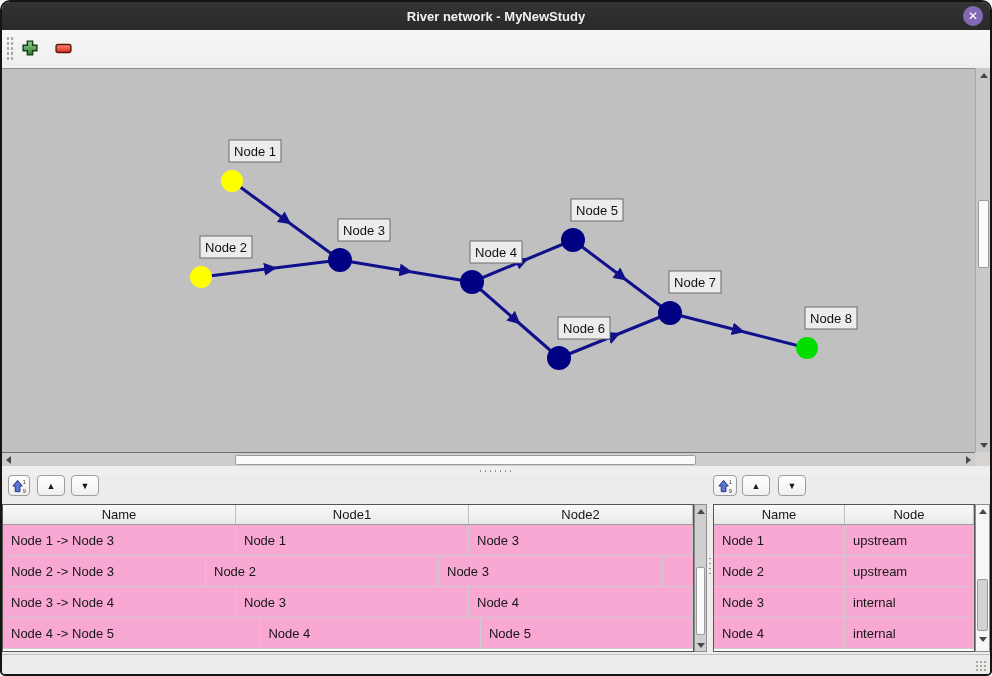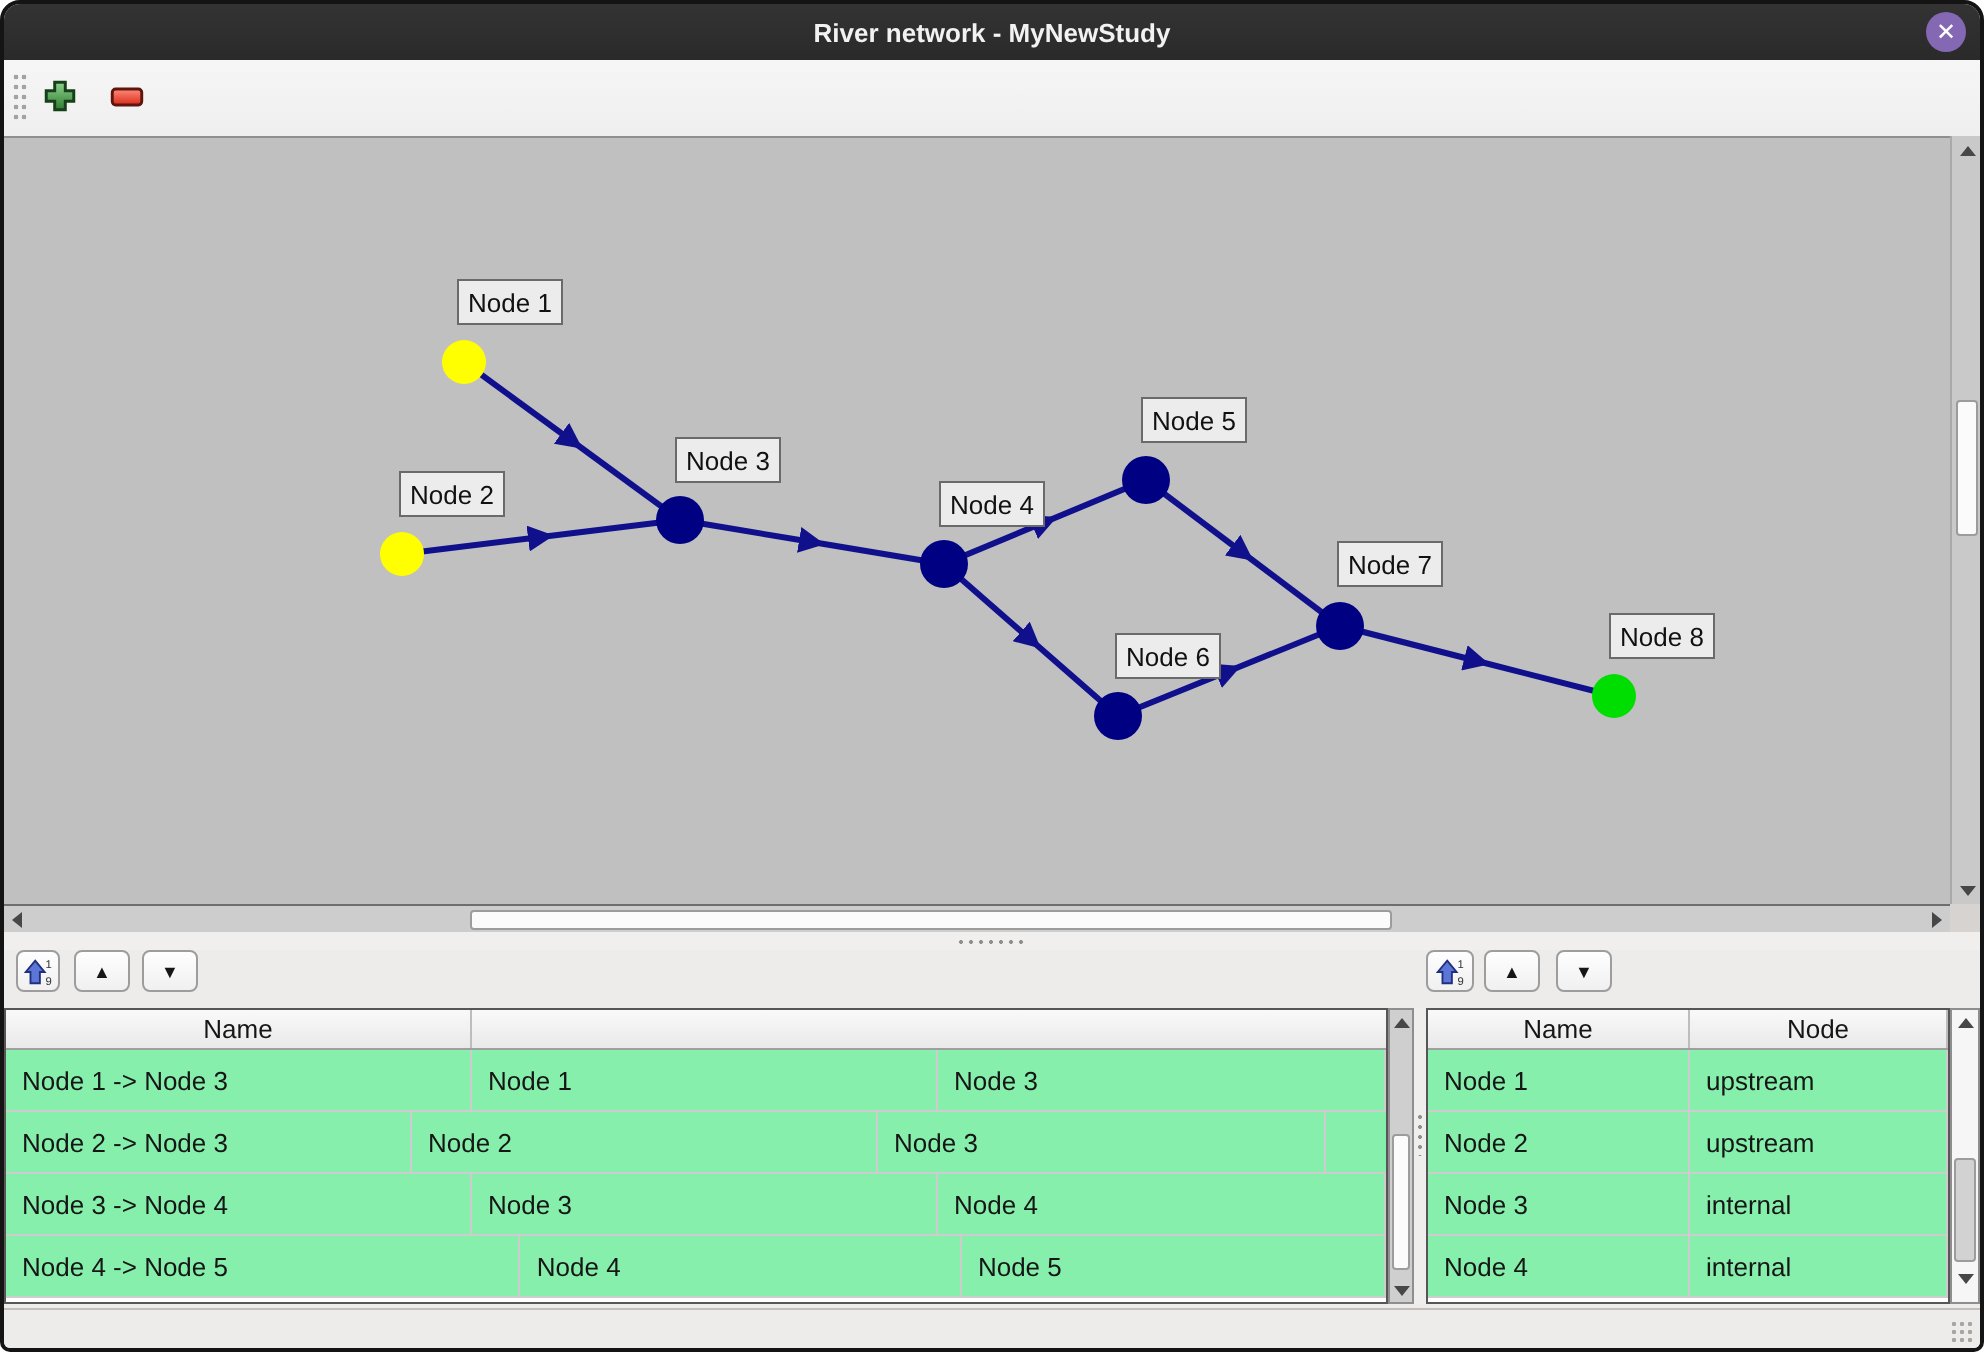--- a/index.html
+++ b/index.html
@@ -40,21 +40,21 @@
                  background-image:radial-gradient(circle,#8f8f8f 0.9px,transparent 1.1px);background-size:5px 4px;}
   .split-v{position:absolute;left:705px;top:502px;width:6px;height:148px;background:#efeeec;}
   .split-v .dots{position:absolute;left:1px;top:52px;width:4px;height:22px;
                  background-image:radial-gradient(circle,#8f8f8f 0.9px,transparent 1.1px);background-size:4px 5px;}
   
   .mini-btn{position:absolute;top:473px;height:21px;box-sizing:border-box;border:1px solid #9d9d9d;border-radius:4px;
             background:linear-gradient(#fefefe,#f0f0f0);display:flex;align-items:center;justify-content:center;
             font-size:9px;color:#161616;}
   
   .gtable{position:absolute;top:502px;height:148px;background:#fff;border:1px solid #565656;box-sizing:border-box;overflow:hidden;}
-  .trow{display:flex;height:30px;border-bottom:1px solid #cdcdcd;background:#86efac;}
+  .trow{display:flex;height:30px;border-bottom:1px solid #cdcdcd;background:#f9a8d4;}
   .trow.thead{height:19px;background:linear-gradient(#f9f9f9,#e9e9e9);border-bottom:1px solid #9f9f9f;}
   .tcell{box-sizing:border-box;border-right:1px solid #cdcdcd;font-size:13px;color:#161616;
          display:flex;align-items:center;padding-left:8px;white-space:nowrap;overflow:hidden;}
   .tcell.th{justify-content:center;padding-left:0;border-right:1px solid #bdbdbd;}
   .table-sb{position:absolute;top:502px;width:13px;height:148px;box-sizing:border-box;border:1px solid #8e8e8e;background:#cfcfcf;}
   
   .statusbar{position:absolute;left:0;top:652px;width:988px;height:20px;background:#eeeceb;border-top:1px solid #c2beba;}
   .grip{position:absolute;right:2px;bottom:2px;width:13px;height:13px;
         background-image:radial-gradient(circle,#a8a49f 1px,transparent 1.2px);background-size:4px 4px;}
 </style>
@@ -203,20 +203,22 @@
   <div class="mini-btn" style="left:740px;width:28px;">
     <span>▲</span>
   </div>
   <div class="mini-btn" style="left:776px;width:28px;">
     <span>▼</span>
   </div>
 
   <div class="gtable" style="left:0;width:692px;">
       <div class="trow thead">
         <div class="tcell th" style="width: 233px;">Name</div>
+        <div class="tcell th" style="width: 233px;">Node1</div>
+        <div class="tcell th" style="width: 224px;">Node2</div>
       </div>
       <div class="trow">
         <div class="tcell" style="width: 233px;">Node 1 -&gt; Node 3</div>
         <div class="tcell" style="width: 233px;">Node 1</div>
         <div class="tcell" style="width: 224px;">Node 3</div>
       </div>
       <div class="trow">
         <div class="tcell" style="width: 203px;">Node 2 -&gt; Node 3</div>
         <div class="tcell" style="width: 233px;">Node 2</div>
         <div class="tcell" style="width: 224px;">Node 3</div>

